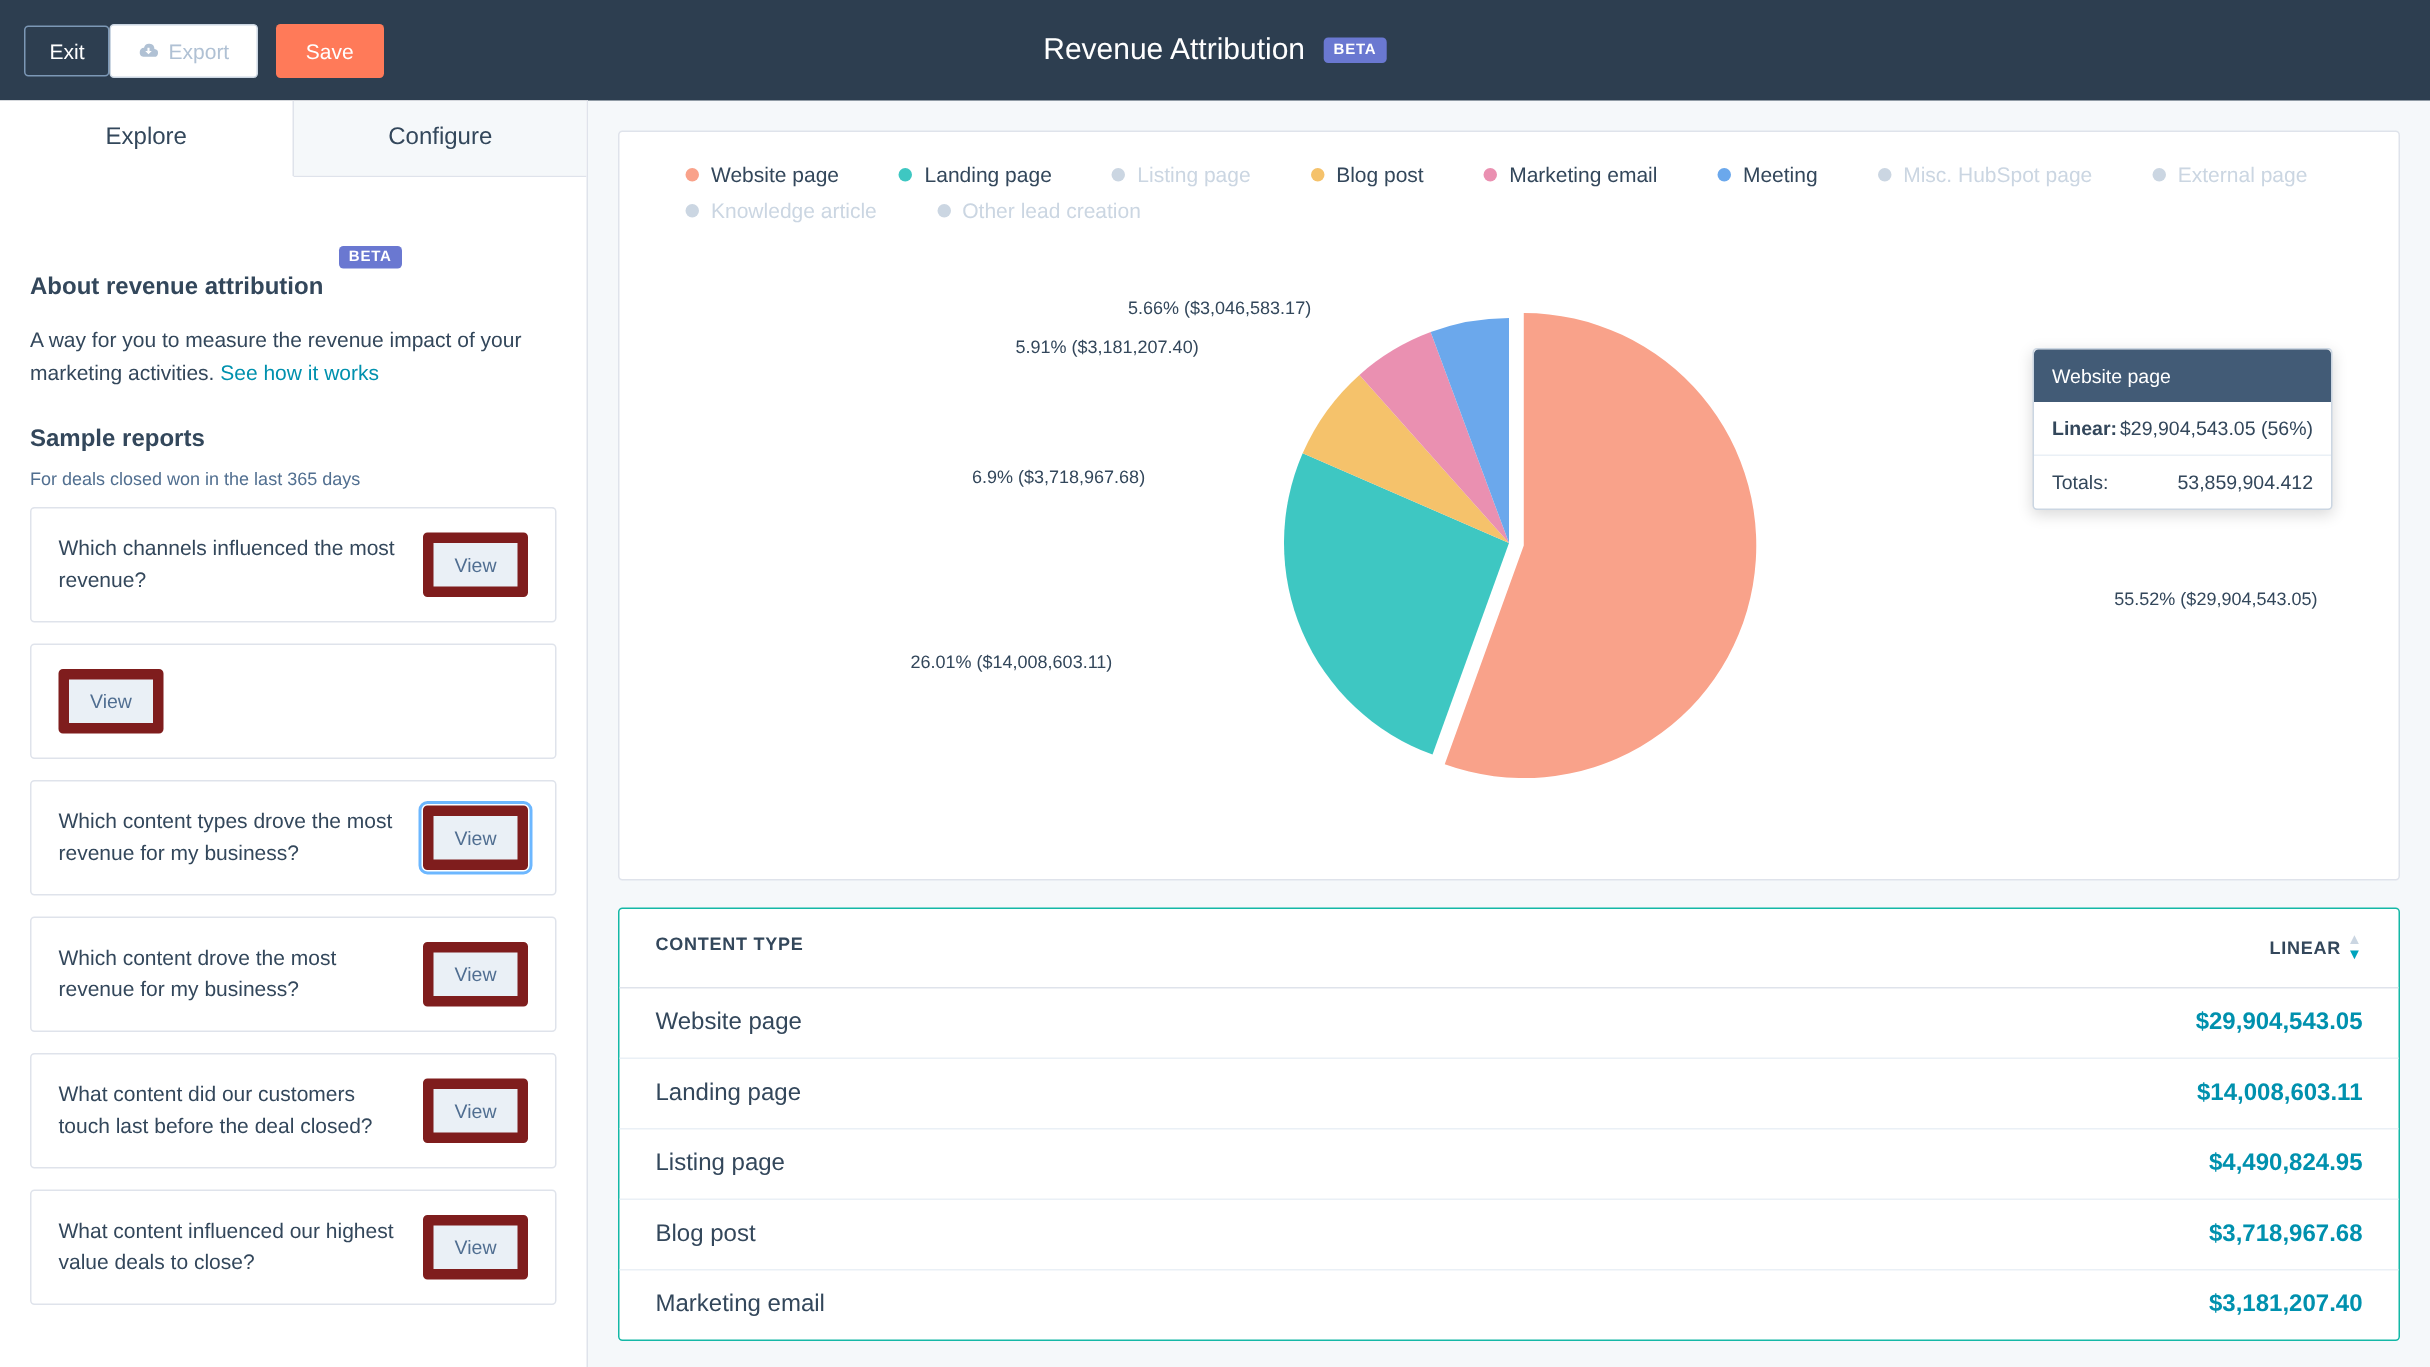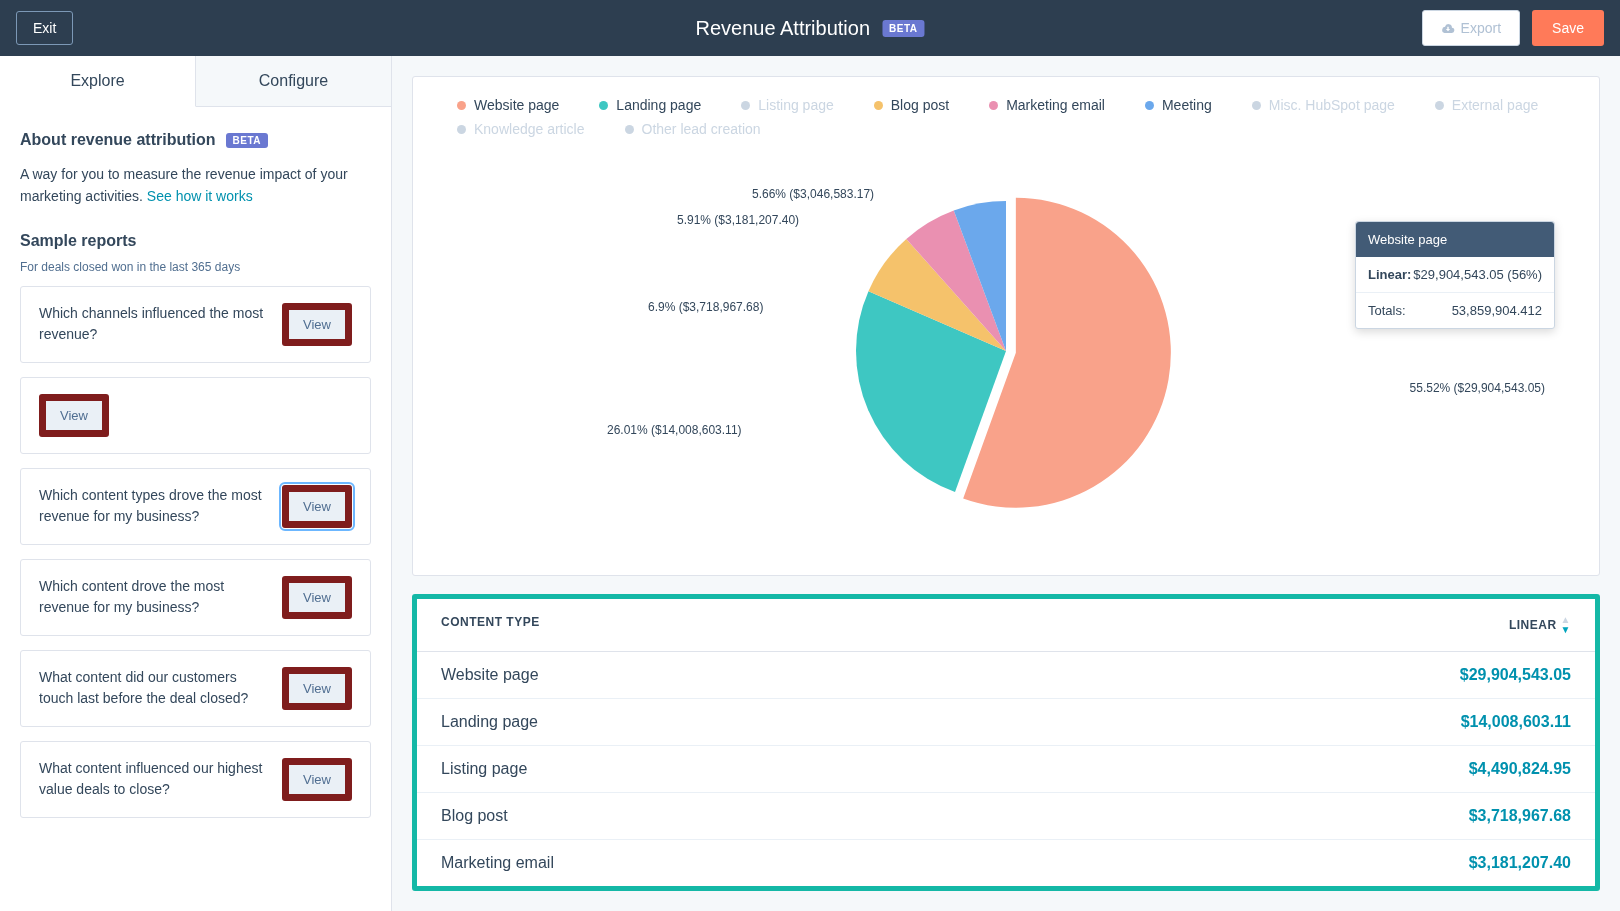--- a/index.html
+++ b/index.html
@@ -1,38 +1,38 @@
 <!DOCTYPE html>
 <html><head>
 <meta charset="utf-8">
 <style>
 * { box-sizing: border-box; margin: 0; padding: 0; }
 body { font-family: -apple-system, BlinkMacSystemFont, "Segoe UI", Helvetica, Arial, sans-serif; background: #f5f8fa; color: #33475b; font-size: 14px; }
 
-.topbar { background: #2d3e50; height: 56px; display: flex; align-items: center; padding: 0 16px; justify-content: space-between; }
+.topbar { background: #2d3e50; height: 67px; display: flex; align-items: center; padding: 0 16px; }
 .topbar-left { display: flex; align-items: center; }
 .topbar-center { position: absolute; left: 50%; transform: translateX(-50%); display: flex; align-items: center; gap: 12px; }
-.topbar-right { display: flex; align-items: center; gap: 12px; margin-left: 10px; }
+.topbar-right { display: flex; align-items: center; gap: 12px; }
 .exit-btn { background: transparent; border: 1px solid #7c98b6; color: #fff; padding: 8px 16px; border-radius: 3px; font-size: 14px; cursor: pointer; }
 .page-title { color: #fff; font-size: 20px; font-weight: 500; }
 .beta-badge { background: #6a78d1; color: #fff; font-size: 10px; font-weight: 700; padding: 3px 7px; border-radius: 3px; letter-spacing: 0.5px; }
 .beta-badge-sm { background: #6a78d1; color: #fff; font-size: 10px; font-weight: 700; padding: 2px 7px; border-radius: 3px; letter-spacing: 0.5px; }
 .export-btn { background: #fff; border: 1px solid #cbd6e2; color: #b0c1d4; padding: 9px 18px; border-radius: 3px; font-size: 14px; cursor: pointer; display: flex; align-items: center; gap: 6px; }
 .save-btn { background: #ff7a59; border: none; color: #fff; padding: 10px 20px; border-radius: 3px; font-size: 14px; font-weight: 500; cursor: pointer; }
 
 .main { display: flex; height: calc(100vh - 56px); }
 .sidebar { width: 392px; background: #fff; border-right: 1px solid #dfe3eb; display: flex; flex-direction: column; overflow-y: auto; }
 .tabs { display: flex; border-bottom: 1px solid #dfe3eb; }
 .tab { flex: 1; text-align: center; padding: 16px 16px; font-size: 16px; color: #33475b; cursor: pointer; background: #f5f8fa; border-right: 1px solid #dfe3eb; }
 .tab.active { background: #fff; font-weight: 400; border-bottom: 1px solid #fff; margin-bottom: -1px; }
 .tab:last-child { border-right: none; }
 
 .sidebar-content { padding: 24px 20px; }
 .about-row { display: flex; align-items: center; gap: 10px; margin-bottom: 14px; }
-.about-heading { font-size: 16px; font-weight: 700; color: #33475b; }
+.about-heading { font-size: 16px; font-weight: 700; color: #33475b; margin-top: 41px; }
 .about-desc { font-size: 14px; color: #33475b; line-height: 1.6; }
 .about-link { color: #0091ae; cursor: pointer; }
 .sample-heading { font-size: 16px; font-weight: 700; margin-top: 24px; margin-bottom: 10px; }
 .sample-sub { font-size: 12px; color: #516f90; margin-bottom: 12px; }
 
 .report-card { border: 1px solid #dfe3eb; border-radius: 3px; padding: 16px 18px; margin-bottom: 14px; display: flex; align-items: center; justify-content: space-between; gap: 16px; }
 .report-text { font-size: 14px; color: #33475b; line-height: 1.5; flex: 1; }
 .view-btn { background: #eaf0f6; border: 7px solid #7f1d1d; color: #506e91; padding: 7px 14px; border-radius: 3px; font-size: 13px; cursor: pointer; }
 .view-btn.selected { outline: 2px solid #6cb7ff; outline-offset: 1px; }
 
@@ -47,21 +47,21 @@
 .pie-svg { width: 360px; height: 360px; }
 .pie-label { position: absolute; font-size: 12px; color: #33475b; white-space: nowrap; }
 
 .tooltip { position: absolute; background: #fff; border: 1px solid #cbd6e2; border-radius: 3px; box-shadow: 0 3px 10px rgba(0,0,0,0.15); width: 200px; font-size: 13px; }
 .tooltip-header { background: #425b76; color: #fff; padding: 10px 12px; border-radius: 3px 3px 0 0; font-weight: 500; }
 .tooltip-row { padding: 10px 12px; display: flex; justify-content: space-between; border-bottom: 1px solid #eaf0f6; }
 .tooltip-row:last-child { border-bottom: none; }
 .tooltip-label { color: #33475b; }
 .tooltip-value { color: #33475b; text-align: right; }
 
-.table-panel { background: #fff; border: 5px solid #14b8a6; border-radius: 3px; }
+.table-panel { background: #fff; border: 1px solid #14b8a6; border-radius: 3px; }
 .table-head { display: flex; justify-content: space-between; padding: 16px 24px; border-bottom: 1px solid #dfe3eb; font-size: 12px; font-weight: 700; color: #33475b; letter-spacing: 0.5px; }
 .table-head-right { display: flex; align-items: center; gap: 4px; }
 .sort-icon { color: #00a4bd; font-size: 10px; line-height: 1; display: flex; flex-direction: column; }
 .table-row { display: flex; justify-content: space-between; padding: 14px 24px; border-bottom: 1px solid #eaf0f6; font-size: 16px; }
 .table-row:last-child { border-bottom: none; }
 .table-val { color: #0091ae; font-weight: 600; }
 
 .cloud-icon { width: 14px; height: 11px; }
 </style>
 </head>

